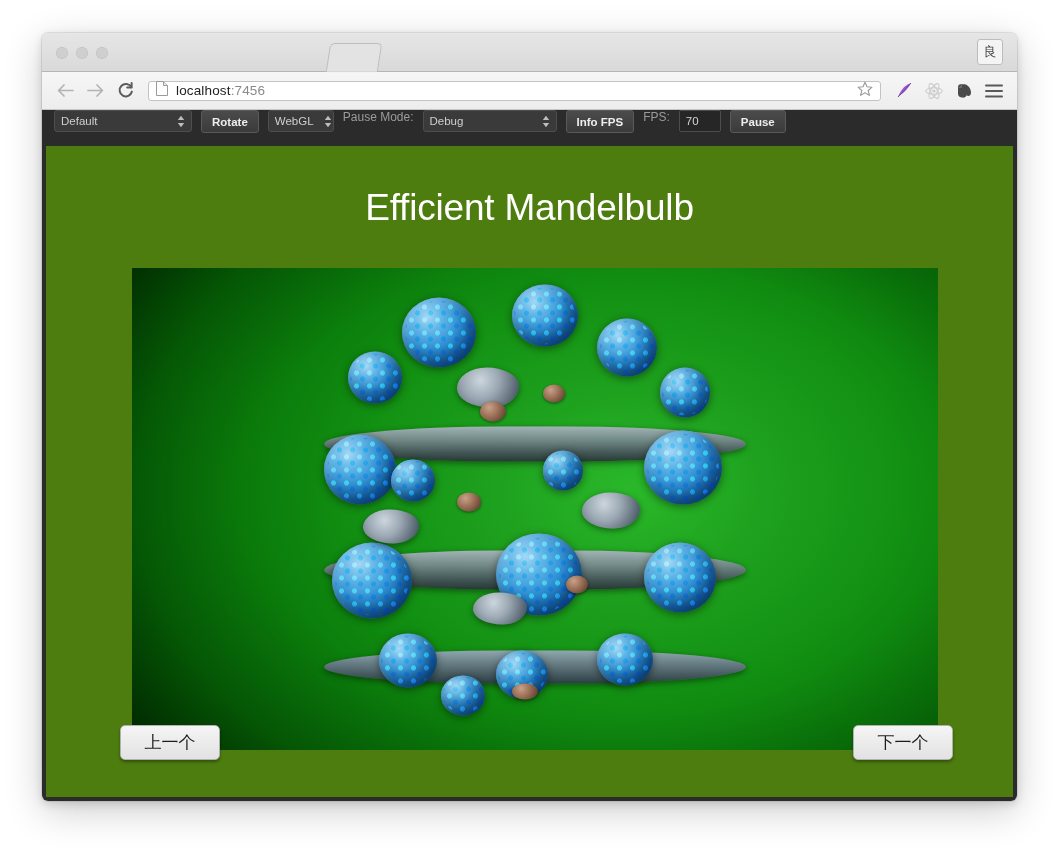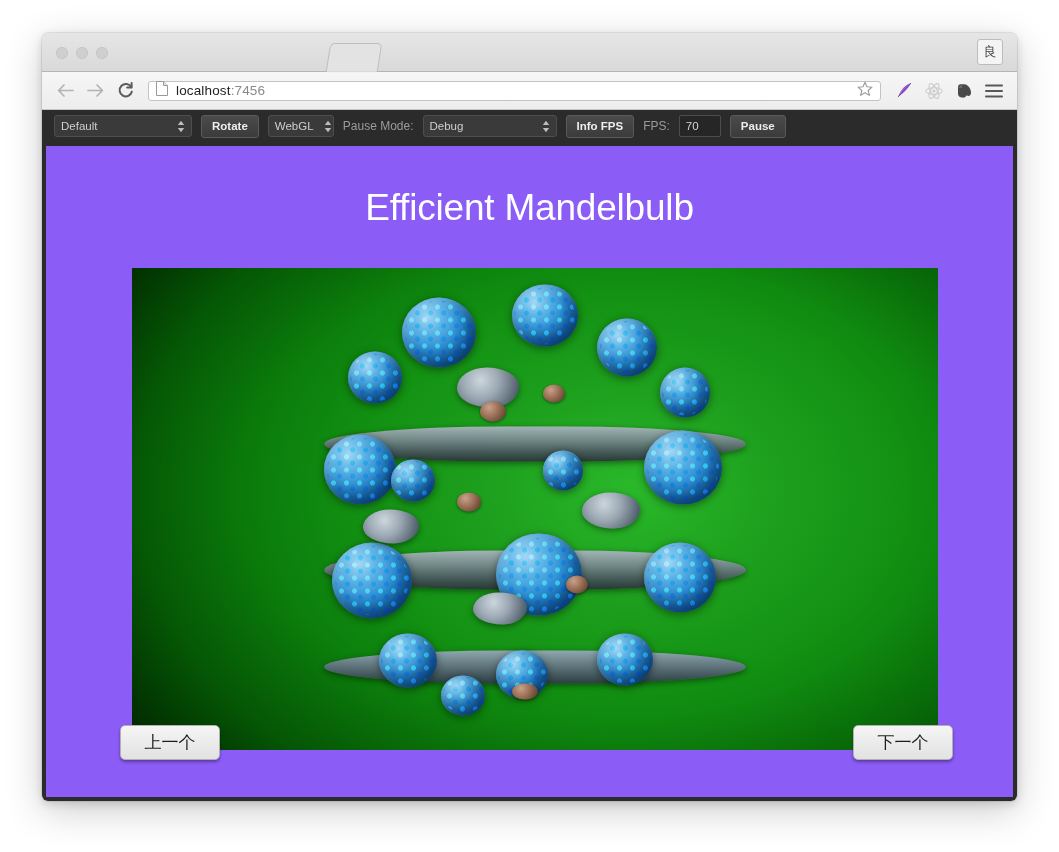--- a/index.html
+++ b/index.html
@@ -130,21 +130,21 @@
   .viewport {
     position: relative;
     height: calc(768px - 39px - 38px);
     background: #ffffff;
   }
 
   
   .app-toolbar {
     height: 32px;
     background: #2b2b2b;
-    display: flex; align-items: center;
+    display: flex; align-items: flex-start;
     padding: 0 0 0 12px;
     gap: 9px;
   }
   .ctl-select {
     height: 22px;
     background: #3a3a3a;
     border: 1px solid #4e4e4e;
     border-radius: 3px;
     color: #cfcfcf;
     font-size: 11.5px;
@@ -186,21 +186,21 @@
 
   
   .stage-wrap {
     height: calc(100% - 32px);
     background: #2b2b2b;
     padding: 4px 4px 4px 4px;
   }
   .stage {
     position: relative;
     width: 100%; height: 100%;
-    background: #8b5cf6;
+    background: #4d7c0f;
     overflow: hidden;
   }
   .stage-title {
     position: absolute; top: 41px; left: 0; right: 0;
     text-align: center;
     color: #ffffff;
     font-size: 37px;
     font-weight: normal;
     letter-spacing: -0.2px;
   }

